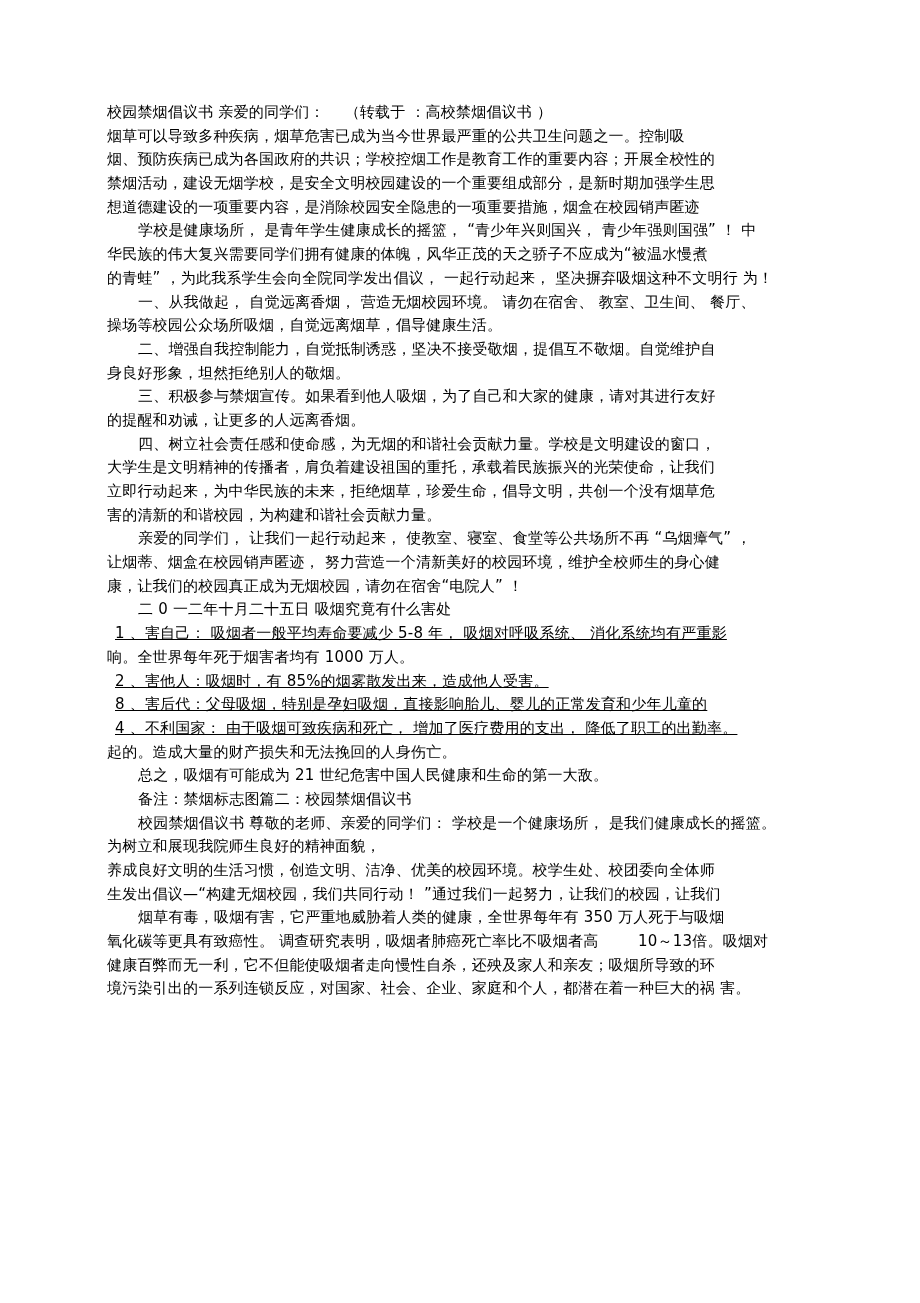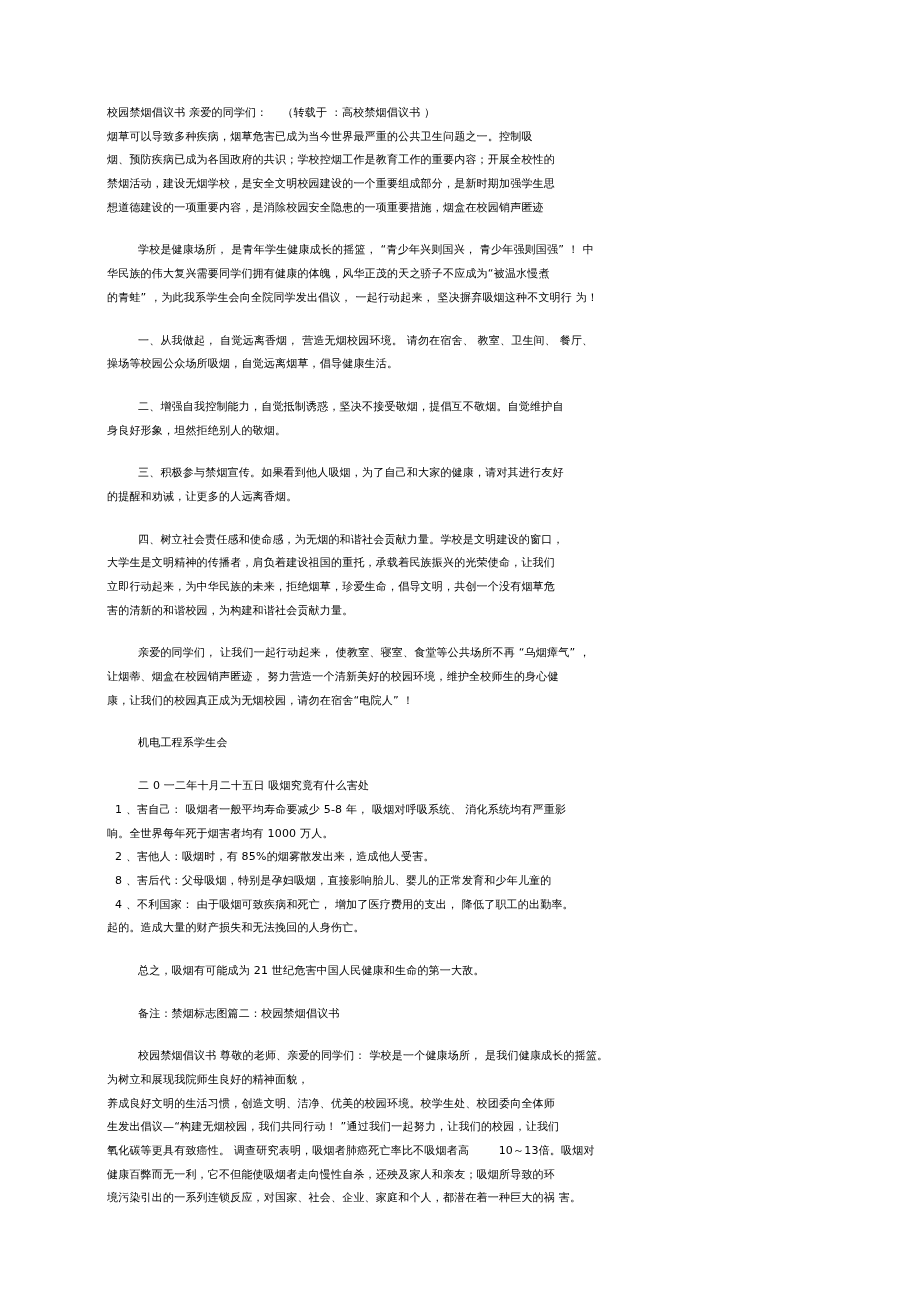--- a/index.html
+++ b/index.html
@@ -16,30 +16,30 @@
   }
   .page {
     width: 920px;
     height: 1303px;
     background: #ffffff;
     box-sizing: border-box;
     padding: 101px 95px 0 107px;
   }
   .ln {
     white-space: pre;
-    font-size: 11px;
+    font-size: 15px;
     line-height: 23.7px;
     height: 23.7px;
     letter-spacing: 0.2px;
     color: #000000;
     overflow: visible;
   }
   
-  .ind { padding-left: 31px; margin-top: 19px; }
-  .num { padding-left: 8px; }
+  .ind { padding-left: 31px; }
+  .num { padding-left: 8px; text-decoration: underline; }
 </style>
 </head>
 <body>
 
 <div class="page">
   <div class="ln">校园禁烟倡议书 亲爱的同学们：    （转载于 ：高校禁烟倡议书 ）</div>
   <div class="ln">烟草可以导致多种疾病，烟草危害已成为当今世界最严重的公共卫生问题之一。控制吸</div>
   <div class="ln">烟、预防疾病已成为各国政府的共识；学校控烟工作是教育工作的重要内容；开展全校性的</div>
   <div class="ln">禁烟活动，建设无烟学校，是安全文明校园建设的一个重要组成部分，是新时期加强学生思</div>
   <div class="ln">想道德建设的一项重要内容，是消除校园安全隐患的一项重要措施，烟盒在校园销声匿迹</div>
@@ -52,30 +52,30 @@
   <div class="ln">身良好形象，坦然拒绝别人的敬烟。</div>
   <div class="ln ind">三、积极参与禁烟宣传。如果看到他人吸烟，为了自己和大家的健康，请对其进行友好</div>
   <div class="ln">的提醒和劝诫，让更多的人远离香烟。</div>
   <div class="ln ind">四、树立社会责任感和使命感，为无烟的和谐社会贡献力量。学校是文明建设的窗口，</div>
   <div class="ln">大学生是文明精神的传播者，肩负着建设祖国的重托，承载着民族振兴的光荣使命，让我们</div>
   <div class="ln">立即行动起来，为中华民族的未来，拒绝烟草，珍爱生命，倡导文明，共创一个没有烟草危</div>
   <div class="ln">害的清新的和谐校园，为构建和谐社会贡献力量。</div>
   <div class="ln ind">亲爱的同学们， 让我们一起行动起来， 使教室、寝室、食堂等公共场所不再 “乌烟瘴气” ，</div>
   <div class="ln">让烟蒂、烟盒在校园销声匿迹， 努力营造一个清新美好的校园环境，维护全校师生的身心健</div>
   <div class="ln">康，让我们的校园真正成为无烟校园，请勿在宿舍“电院人” ！</div>
-  <div class="ln ind">机电工程系学生会</div>
   <div class="ln ind">二 0 一二年十月二十五日 吸烟究竟有什么害处</div>
   <div class="ln num">1 、害自己： 吸烟者一般平均寿命要减少 5-8 年， 吸烟对呼吸系统、 消化系统均有严重影</div>
   <div class="ln">响。全世界每年死于烟害者均有 1000 万人。</div>
   <div class="ln num">2 、害他人：吸烟时，有 85%的烟雾散发出来，造成他人受害。</div>
   <div class="ln num">8 、害后代：父母吸烟，特别是孕妇吸烟，直接影响胎儿、婴儿的正常发育和少年儿童的</div>
   <div class="ln num">4 、不利国家： 由于吸烟可致疾病和死亡， 增加了医疗费用的支出， 降低了职工的出勤率。</div>
   <div class="ln">起的。造成大量的财产损失和无法挽回的人身伤亡。</div>
   <div class="ln ind">总之，吸烟有可能成为 21 世纪危害中国人民健康和生命的第一大敌。</div>
   <div class="ln ind">备注：禁烟标志图篇二：校园禁烟倡议书</div>
   <div class="ln ind">校园禁烟倡议书 尊敬的老师、亲爱的同学们： 学校是一个健康场所， 是我们健康成长的摇篮。</div>
   <div class="ln">为树立和展现我院师生良好的精神面貌，</div>
   <div class="ln">养成良好文明的生活习惯，创造文明、洁净、优美的校园环境。校学生处、校团委向全体师</div>
   <div class="ln">生发出倡议—“构建无烟校园，我们共同行动！ ”通过我们一起努力，让我们的校园，让我们</div>
+  <div class="ln ind">烟草有毒，吸烟有害，它严重地威胁着人类的健康，全世界每年有 350 万人死于与吸烟</div>
   <div class="ln">氧化碳等更具有致癌性。 调查研究表明，吸烟者肺癌死亡率比不吸烟者高        10～13倍。吸烟对</div>
   <div class="ln">健康百弊而无一利，它不但能使吸烟者走向慢性自杀，还殃及家人和亲友；吸烟所导致的环</div>
   <div class="ln">境污染引出的一系列连锁反应，对国家、社会、企业、家庭和个人，都潜在着一种巨大的祸 害。</div>
 </div>
 
 </body></html>

